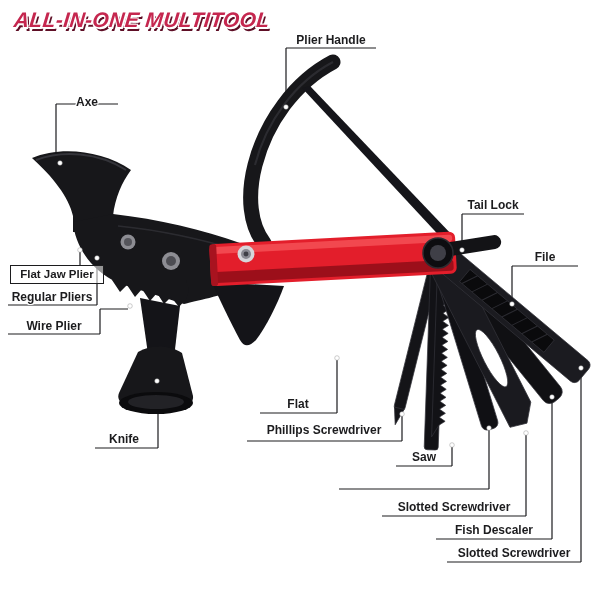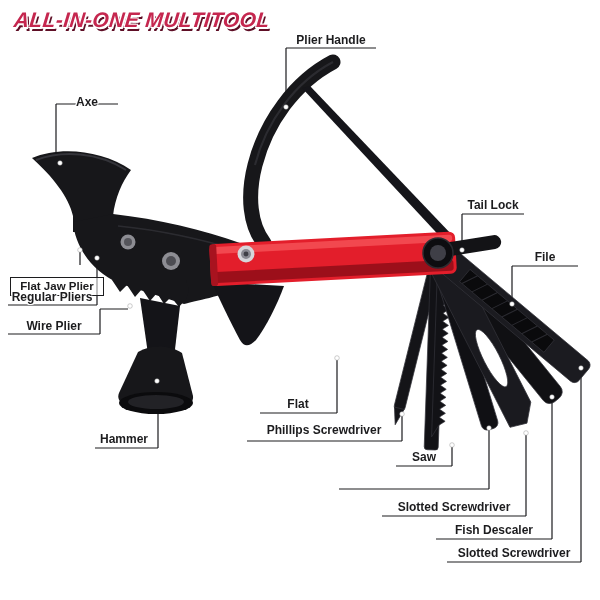--- a/index.html
+++ b/index.html
@@ -8,21 +8,21 @@
   .stage{position:absolute;inset:0;}
   svg.art{position:absolute;left:0;top:0;}
   .title{position:absolute;left:14px;top:8px;font-family:"Liberation Sans",sans-serif;
          font-weight:800;font-style:italic;font-size:21px;letter-spacing:.4px;color:#c5274f;
          transform:skewX(-6deg);
          text-shadow:1.5px 1.5px 0 #fff,-1px -1px 0 #fff,1px -1px 0 #fff,-1px 1px 0 #fff,3px 3.5px 0 #5f0f26;}
   .label{position:absolute;font-weight:700;font-size:12px;line-height:1;color:#1c1c1e;
          white-space:nowrap;transform:translateX(-50%);
          text-shadow:1px 1px 0 #fff,-1px -1px 0 #fff,1px -1px 0 #fff,-1px 1px 0 #fff;}
   .label.boxed{transform:none;border:1px solid #1c1c1e;padding:3px 4px 2px 4px;
-         font-size:11.5px;background:rgba(255,255,255,.55);margin-top:12px;}
+         font-size:11.5px;background:rgba(255,255,255,.55);}
 </style>
 </head>
 <body>
 
 <div class="stage">
 
   <svg class="art" width="600" height="600" viewBox="0 0 600 600">
 
     <g stroke="#1c1c1e" stroke-width="1.2" fill="none">
       <path d="M286 48 H376 M286 48 V107"></path>
@@ -168,21 +168,21 @@
     </g>
   </svg>
 
   <div class="title">ALL-IN-ONE MULTITOOL</div>
 
   <div class="label" style="left:331px;top:34px">Plier Handle</div>
   <div class="label" style="left:87px;top:96px">Axe</div>
   <div class="label boxed" style="left:10px;top:265px;width:84px;text-align:center">Flat Jaw Plier</div>
   <div class="label" style="left:52px;top:291px">Regular Pliers</div>
   <div class="label" style="left:54px;top:320px">Wire Plier</div>
-  <div class="label" style="left:124px;top:433px">Hammer</div>
+  <div class="label" style="left:124px;top:433px">Knife</div>
   <div class="label" style="left:493px;top:199px">Tail Lock</div>
   <div class="label" style="left:545px;top:251px">File</div>
   <div class="label" style="left:298px;top:398px">Flat</div>
   <div class="label" style="left:324px;top:424px">Phillips Screwdriver</div>
   <div class="label" style="left:424px;top:451px">Saw</div>
   <div class="label" style="left:454px;top:501px">Slotted Screwdriver</div>
   <div class="label" style="left:494px;top:524px">Fish Descaler</div>
   <div class="label" style="left:514px;top:547px">Slotted Screwdriver</div>
 </div>
 

